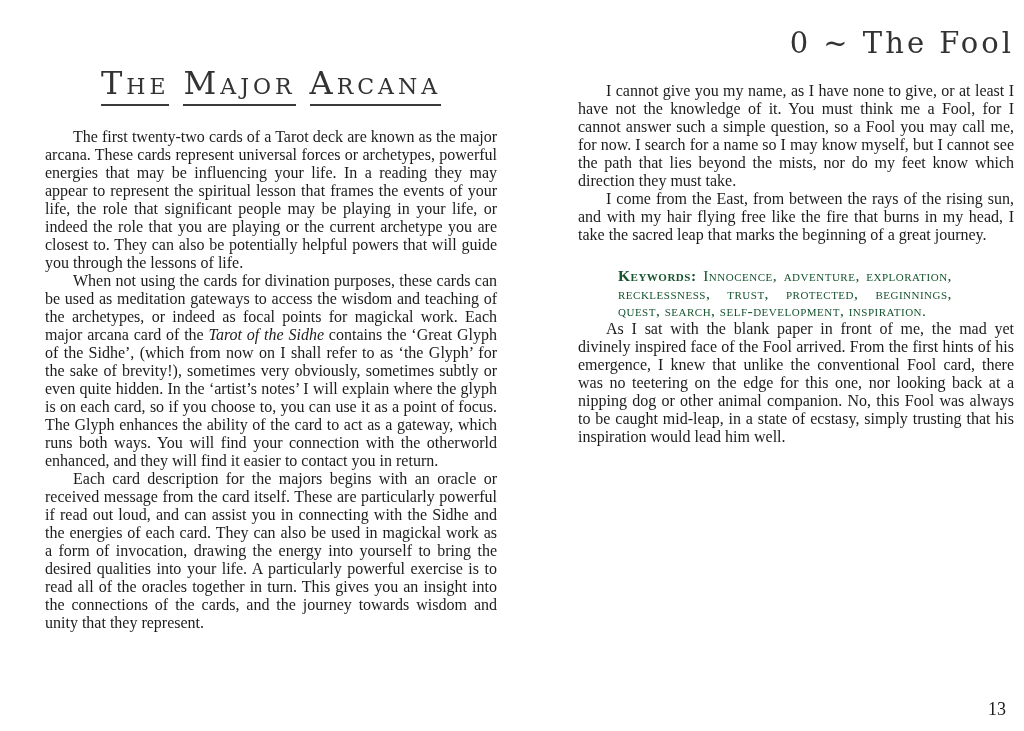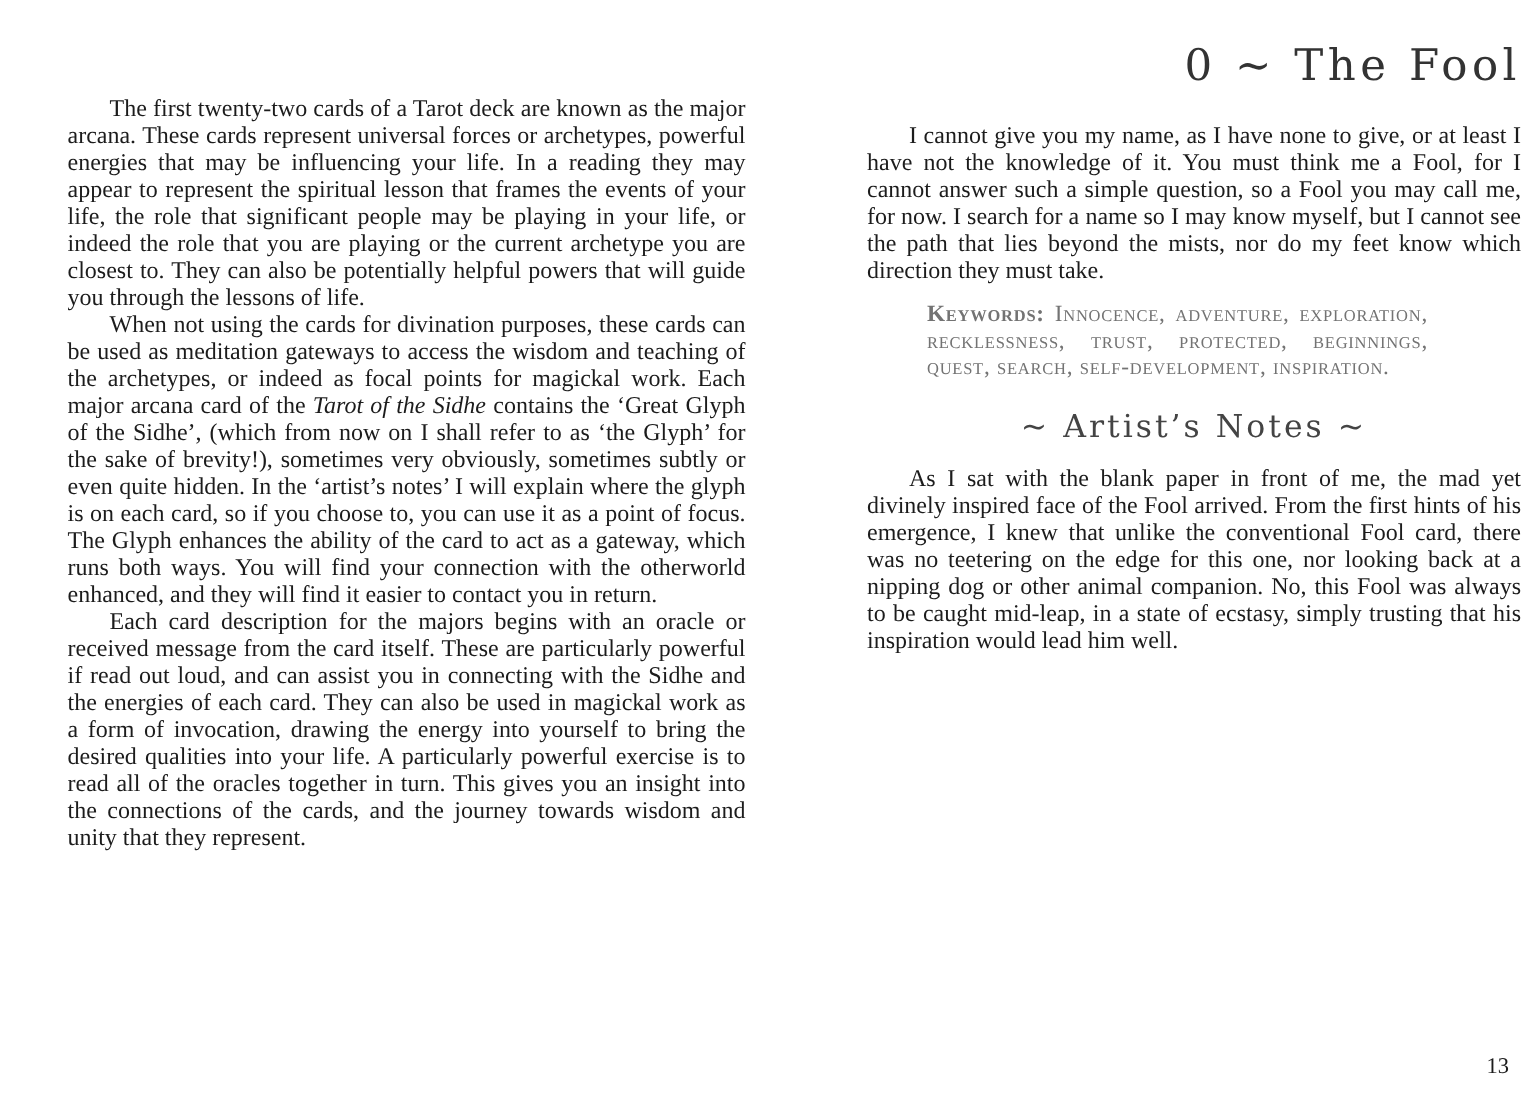--- a/index.html
+++ b/index.html
@@ -59,62 +59,63 @@
     font-size: 16px;
     line-height: 18px;
     text-align: justify;
     text-indent: 28px;
     color: #1c1c1c;
     font-family: Liberation Serif, serif;
   }
   .italic-run { font-style: italic; }
 
   .keywords-block {
-    margin: 11px 0 0 0;
+    margin: 23px 0 0 0;
     padding-left: 40px;
     padding-right: 62px;
     font-size: 15.5px;
     line-height: 17.5px;
     text-align: justify;
     font-variant: small-caps;
     letter-spacing: 0.5px;
-    color: #737373;
+    color: #14532d;
   }
   .keywords-label { font-weight: bold; }
 
   .pageno {
     position: absolute;
     bottom: 37px;
-    font-size: 15px;
+    font-size: 18px;
     color: #1c1c1c;
   }
   .pageno-right { right: 8px; }
 </style>
 </head>
 <body>
 
 <div class="spread">
 
   <div class="page page-left">
+    <h1 class="chapter-title"><span class="tw">The</span><span class="tw">Major</span><span class="tw">Arcana</span></h1>
 
     <p class="bodypara">The first twenty-two cards of a Tarot deck are known as the major arcana. These cards represent universal forces or archetypes, powerful energies that may be influencing your life. In a reading they may appear to represent the spiritual lesson that frames the events of your life, the role that significant people may be playing in your life, or indeed the role that you are playing or the current archetype you are closest to. They can also be potentially helpful powers that will guide you through the lessons of life.</p>
 
     <p class="bodypara"><span>When not using the cards for divination purposes, these cards can be used as meditation gateways to access the wisdom and teaching of the archetypes, or indeed as focal points for magickal work. Each major arcana card of the </span><span class="italic-run">Tarot of the Sidhe</span><span> contains the ‘Great Glyph of the Sidhe’, (which from now on I shall refer to as ‘the Glyph’ for the sake of brevity!), sometimes very obviously, sometimes subtly or even quite hidden. In the ‘artist’s notes’ I will explain where the glyph is on each card, so if you choose to, you can use it as a point of focus. The Glyph enhances the ability of the card to act as a gateway, which runs both ways. You will find your connection with the otherworld enhanced, and they will find it easier to contact you in return.</span></p>
 
     <p class="bodypara">Each card description for the majors begins with an oracle or received message from the card itself. These are particularly powerful if read out loud, and can assist you in connecting with the Sidhe and the energies of each card. They can also be used in magickal work as a form of invocation, drawing the energy into yourself to bring the desired qualities into your life. A particularly powerful exercise is to read all of the oracles together in turn. This gives you an insight into the connections of the cards, and the journey towards wisdom and unity that they represent.</p>
 
   </div>
 
   <div class="page page-right">
     <h1 class="card-title">0 ~ The Fool</h1>
 
     <p class="bodypara">I cannot give you my name, as I have none to give, or at least I have not the knowledge of it. You must think me a Fool, for I cannot answer such a simple question, so a Fool you may call me, for now. I search for a name so I may know myself, but I cannot see the path that lies beyond the mists, nor do my feet know which direction they must take.</p>
+    <p class="bodypara">I come from the East, from between the rays of the rising sun, and with my hair flying free like the fire that burns in my head, I take the sacred leap that marks the beginning of a great journey.</p>
 
     <div class="keywords-block"><span class="keywords-label">Keywords:</span><span> Innocence, adventure, exploration, recklessness, trust, protected, beginnings, quest, search, self-development, inspiration.</span></div>
 
-    <h2 class="notes-heading">~ Artist’s Notes ~</h2>
 
     <p class="bodypara">As I sat with the blank paper in front of me, the mad yet divinely inspired face of the Fool arrived. From the first hints of his emergence, I knew that unlike the conventional Fool card, there was no teetering on the edge for this one, nor looking back at a nipping dog or other animal companion. No, this Fool was always to be caught mid-leap, in a state of ecstasy, simply trusting that his inspiration would lead him well.</p>
 
     <div class="pageno pageno-right">13</div>
   </div>
 
 </div>
 
 </body></html>

